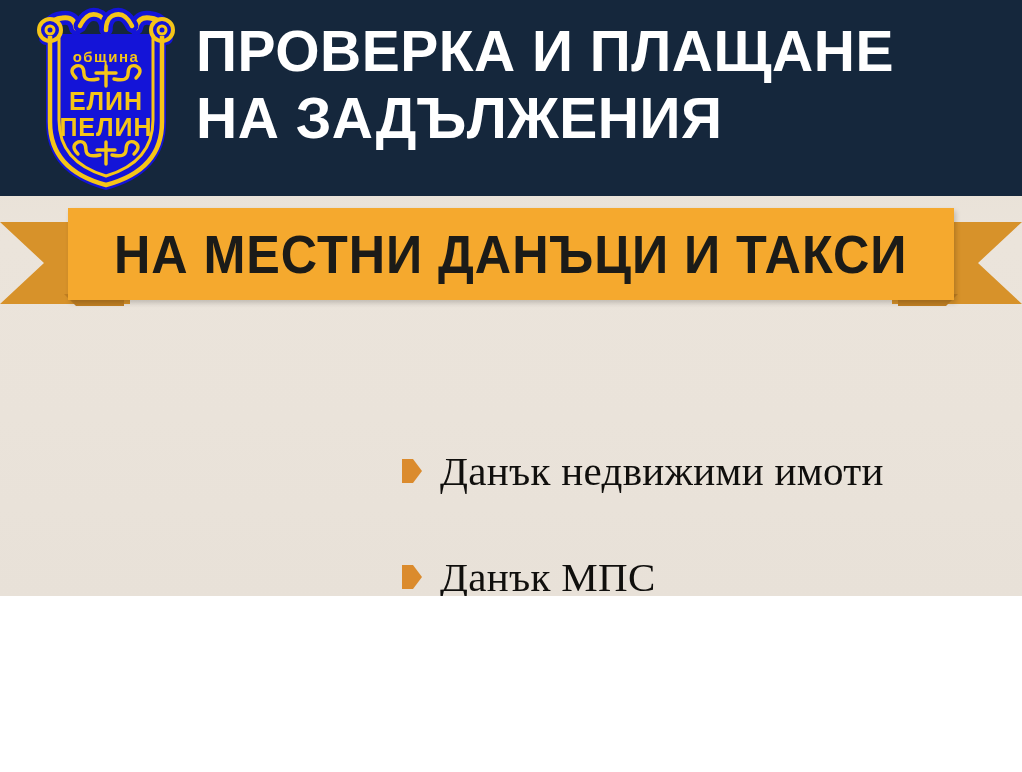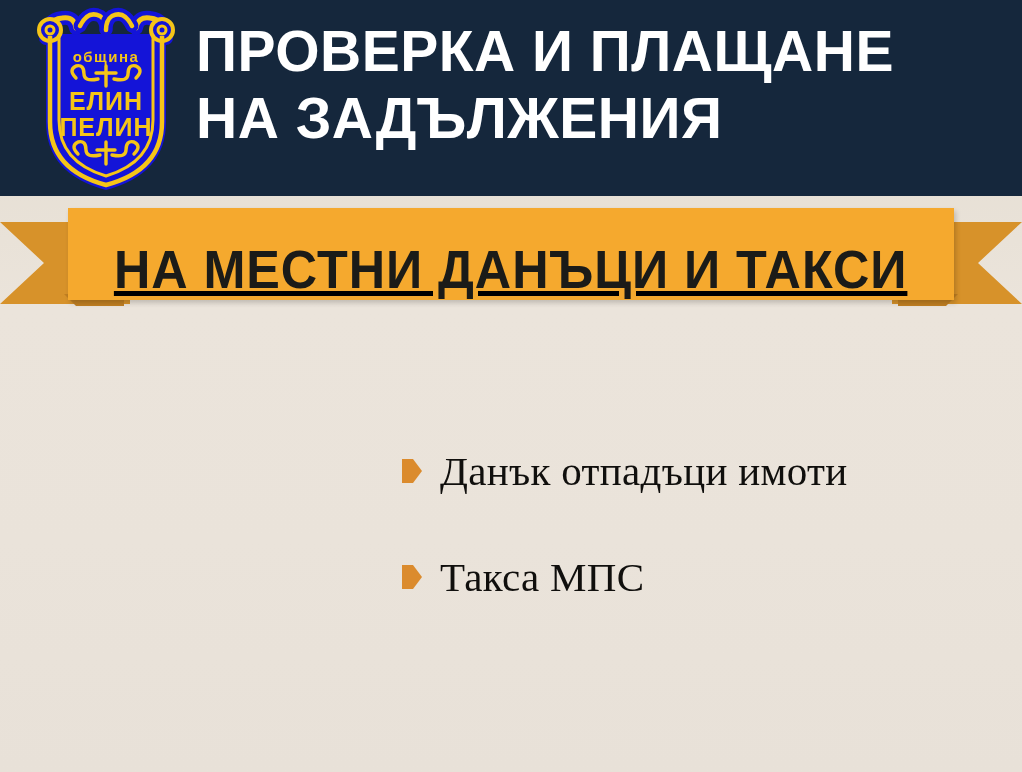--- a/index.html
+++ b/index.html
@@ -8,21 +8,21 @@
     padding: 0;
     background: #ffffff;
   }
   body {
     font-family: "Liberation Sans", sans-serif;
   }
 
   #poster {
     position: relative;
     width: 1022px;
-    height: 772px;
+    height: 596px;
     overflow: hidden;
     background: linear-gradient(180deg,
         #CFC3AE 0%,
         #DED4C5 10%,
         #E7E0D5 22%,
         #EBE4DB 40%,
         #EAE3DA 70%,
         #E8E1D8 100%);
   }
 
@@ -94,23 +94,22 @@
 
   .ribbon-band {
     position: absolute;
     left: 68px;
     top: 8px;
     width: 886px;
     height: 92px;
     background: #F5A92E;
     box-shadow: 2px 3px 5px rgba(0,0,0,0.18);
     display: flex;
-    align-items: flex-end;
+    align-items: center;
     justify-content: center;
-    text-decoration: underline;
   }
   .ribbon-text {
     color: #1B1B18;
     font-family: "Liberation Sans", sans-serif;
     font-weight: bold;
     font-size: 53px;
     letter-spacing: 1px;
     transform: scaleX(0.95);
     white-space: nowrap;
   }
@@ -420,24 +419,24 @@
           <path d="M84 86 L84 96 Q84 100 90 100 L96 100 Q101 100 101 96 L101 86"></path>
         </g>
       </svg>
     </div>
   </div>
 
   <div class="tax-list">
 
     <div class="tax-item">
       <span class="bullet"></span>
-      <span class="tax-label">Данък отпадъци имоти</span>
+      <span class="tax-label">Данък недвижими имоти</span>
     </div>
 
 
     <div class="tax-item">
       <span class="bullet"></span>
-      <span class="tax-label">Такса МПС</span>
+      <span class="tax-label">Данък МПС</span>
     </div>
 
   </div>
 
 </div>
 
 </body></html>

